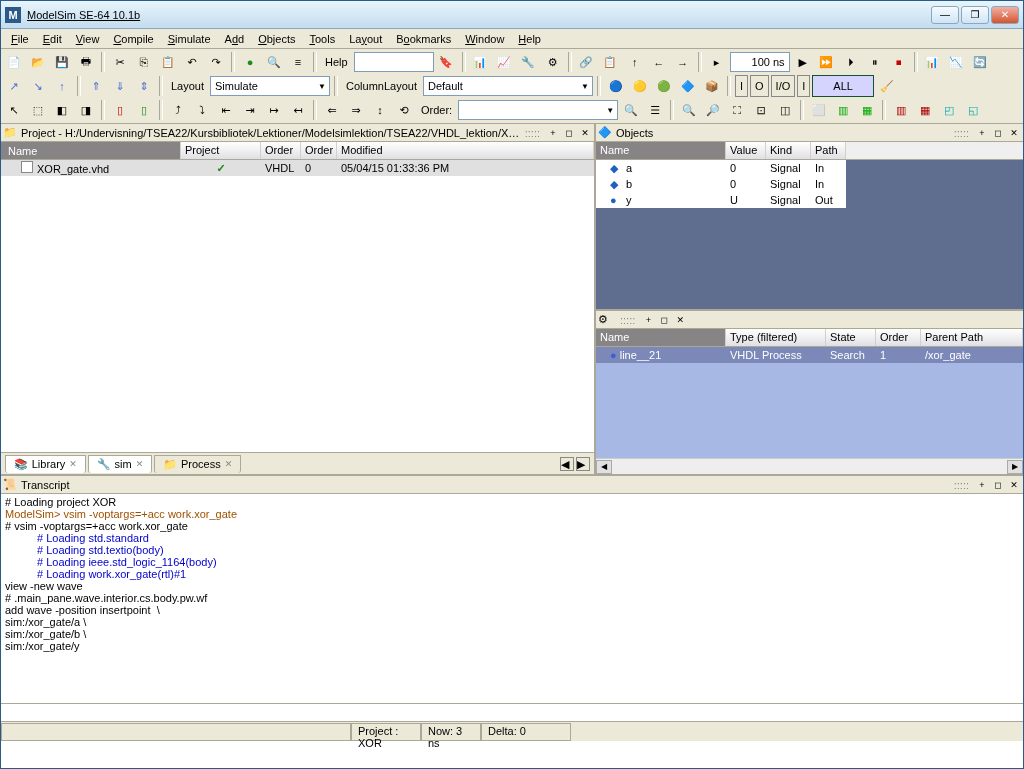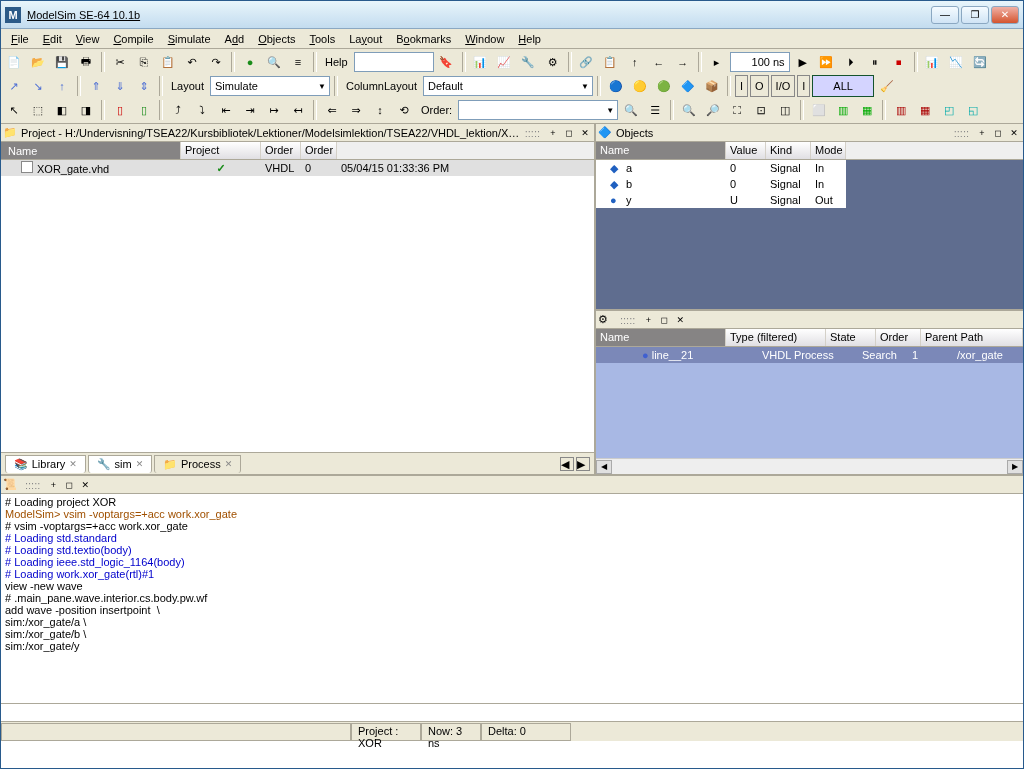--- a/index.html
+++ b/index.html
@@ -44,40 +44,40 @@
 .col-headers { display: flex; height: 18px; background: #efefef; border-bottom: 1px solid #aca899; }
 .col-h { border-right: 1px solid #d4d0c8; padding: 2px 4px; background: linear-gradient(#fff,#e0dfe3); font-size: 11px; overflow: hidden; white-space: nowrap; }
 .col-h.dark { background: #868484; color: #fff; }
 
 .table-body { flex: 1; background: #fff; overflow: auto; }
 .table-body.sel-bg { background: #5f6d8f; }
 .table-body.sel-bg-light { background: #a8b8e4; }
 .row { display: flex; height: 16px; align-items: center; }
 .row .cell { padding: 0 4px; overflow: hidden; white-space: nowrap; }
 .row.selected { background: #e0e0e0; }
-.row.selected-blue { background: #7b88b8; color: #fff; padding-left: 32px; }
+.row.selected-blue { background: #7b88b8; color: #fff; }
 .file-icon { width: 12px; height: 12px; background: #fff; border: 1px solid #888; display: inline-block; margin-right: 4px; }
 .check { color: #1a8c1a; font-weight: bold; }
 
 
 .sig-icon { width: 12px; height: 12px; display: inline-block; margin-right: 4px; position: relative; }
 .sig-icon::before { content: '◆'; color: #2060c0; }
 .sig-icon.out::before { content: '●'; color: #2060c0; }
 .tri { width: 0; height: 0; border-top: 4px solid transparent; border-bottom: 4px solid transparent; display:inline-block; margin-right:3px;}
 .tri.down {border-left:0;border-right:0;border-top:5px solid #fff;border-bottom:0;}
 
 
 .bottom-tabs { height: 22px; background: #ece9d8; border-top: 1px solid #aca899; display: flex; align-items: center; padding: 0 4px; gap: 2px; }
 .btab { height: 18px; padding: 2px 8px; background: #fff; border: 1px solid #aca899; border-bottom: none; border-radius: 0 0 3px 3px; display: flex; align-items: center; gap: 4px; font-size: 11px; cursor: pointer; }
 .btab .bt-close { font-size: 9px; color: #888; }
 
 
 .transcript-pane { flex: 1; display: flex; flex-direction: column; border-top: 2px solid #aca899; }
 .transcript-body { flex: 1; background: #fff; font-family: 'Courier New', monospace; font-size: 12px; padding: 2px 4px; overflow: auto; white-space: pre; }
-.transcript-body .loading { color: #0000cc; }
+.transcript-body .loading { color: #0000cc; margin-left: 32px; }
 .transcript-body .prompt { color: #a05000; }
 .transcript-body .cmd { color: #000; }
 .transcript-input-row { height: 18px; border-top: 1px solid #aca899; background: #fff; }
 
 
 .statusbar { height: 20px; background: #ece9d8; border-top: 1px solid #aca899; display: flex; align-items: center; }
 .status-cell { border: 1px solid #aca899; height: 18px; padding: 1px 6px; margin-right: 0; font-size: 11px; }
 
 
 .hscroll { height: 16px; background: #eee; border-top: 1px solid #ccc; display: flex; align-items: center; }
@@ -243,20 +243,21 @@
       <span class="ph-btn">✕</span>
     </div>
     <div class="col-headers">
       <div class="col-h dark" style="width:180px;display:flex;align-items:center;">
             <span class="tri down"></span>
             <span>Name</span>
           </div>
       <div class="col-h" style="width:80px">Project</div>
       <div class="col-h" style="width:40px">Order</div>
       <div class="col-h" style="width:36px">Order</div>
+      <div class="col-h" style="flex:1">Modified</div>
     </div>
     <div class="table-body">
       <div class="row selected">
         <div class="cell" style="width:180px;padding-left:20px;"><span class="file-icon"></span><span>XOR_gate.vhd</span></div>
         <div class="cell" style="width:80px;text-align:center;"><span class="check">✓</span></div>
         <div class="cell" style="width:40px">VHDL</div>
         <div class="cell" style="width:36px">0</div>
         <div class="cell" style="flex:1">05/04/15 01:33:36 PM</div>
       </div>
     </div>
@@ -278,21 +279,21 @@
         <span class="ph-title">Objects</span>
         <span class="dots">:::::</span>
         <span class="ph-btn">+</span>
         <span class="ph-btn">◻</span>
         <span class="ph-btn">✕</span>
       </div>
       <div class="col-headers">
         <div class="col-h dark" style="width:130px">Name</div>
         <div class="col-h" style="width:40px">Value</div>
         <div class="col-h" style="width:45px">Kind</div>
-        <div class="col-h" style="width:35px">Mode</div>
+        <div class="col-h" style="width:35px">Path</div>
       </div>
       <div class="table-body sel-bg">
         <div class="row" style="background:#fff;width:250px;">
           <div class="cell" style="width:130px;padding-left:14px;"><span class="sig-icon"></span><span>a</span></div>
           <div class="cell" style="width:40px">0</div>
           <div class="cell" style="width:45px">Signal</div>
           <div class="cell" style="width:35px">In</div>
         </div>
         <div class="row" style="background:#fff;width:250px;">
           <div class="cell" style="width:130px;padding-left:14px;"><span class="sig-icon"></span><span>b</span></div>
@@ -338,20 +339,21 @@
         <div style="flex:1"></div>
         <div class="sbtn">▶</div>
       </div>
     </div>
   </div>
 </div>
 
 <div class="transcript-pane">
   <div class="pane-header">
     <span class="ph-icon">📜</span>
+    <span class="ph-title">Transcript</span>
     <span class="dots">:::::</span>
     <span class="ph-btn">+</span>
     <span class="ph-btn">◻</span>
     <span class="ph-btn">✕</span>
   </div>
   <div class="transcript-body" id="transcript-lines"><div class="cmd"># Loading project XOR</div><div class="prompt">ModelSim&gt; vsim -voptargs=+acc work.xor_gate</div><div class="cmd"># vsim -voptargs=+acc work.xor_gate</div><div class="loading"># Loading std.standard</div><div class="loading"># Loading std.textio(body)</div><div class="loading"># Loading ieee.std_logic_1164(body)</div><div class="loading"># Loading work.xor_gate(rtl)#1</div><div class="cmd">view -new wave</div><div class="cmd"># .main_pane.wave.interior.cs.body.pw.wf</div><div class="cmd">add wave -position insertpoint  \</div><div class="cmd">sim:/xor_gate/a \</div><div class="cmd">sim:/xor_gate/b \</div><div class="cmd">sim:/xor_gate/y</div></div>
   <div class="transcript-input-row"></div>
 </div>
 </div>
 

